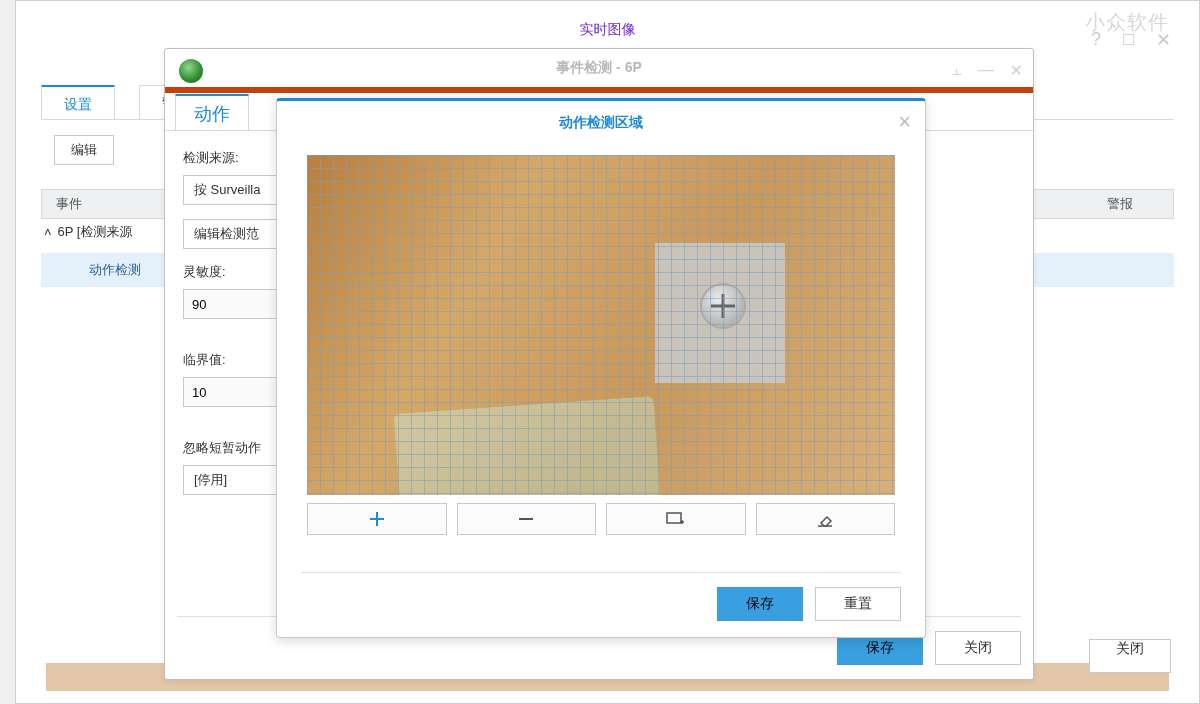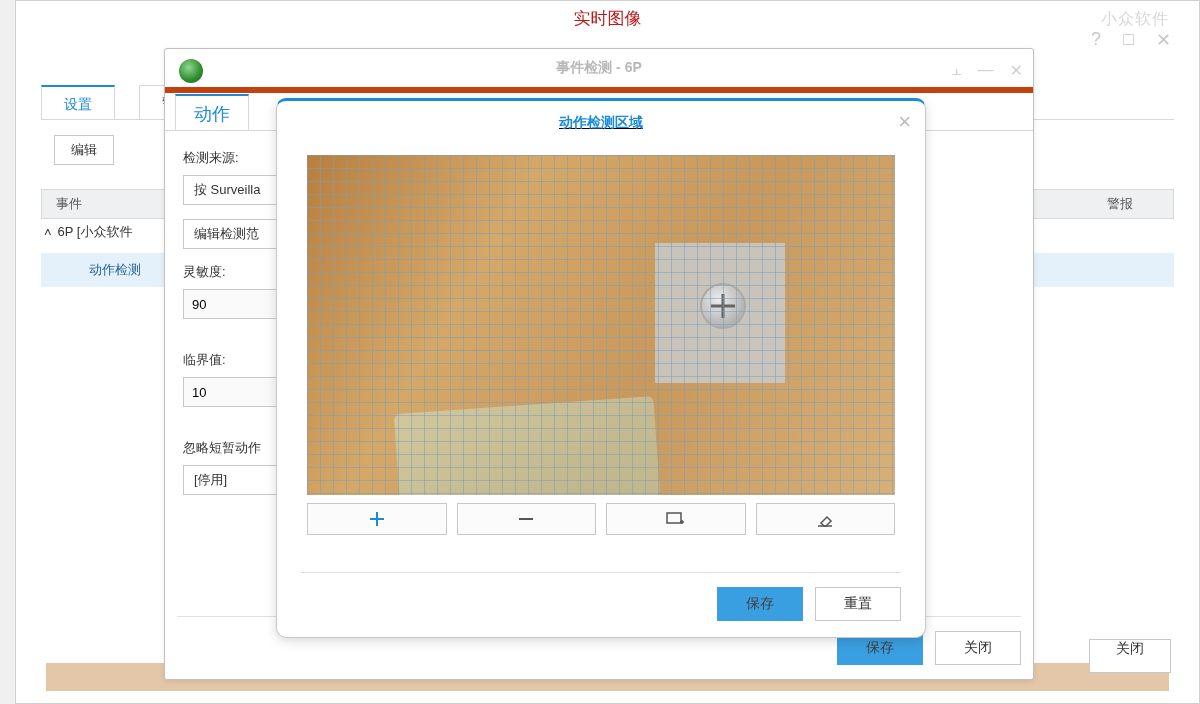--- a/index.html
+++ b/index.html
@@ -1,21 +1,21 @@
 <!DOCTYPE html>
 <html><head>
 <meta charset="utf-8">
 <style>
 * { box-sizing: border-box; margin: 0; padding: 0; font-family: "Microsoft YaHei", "PingFang SC", sans-serif; }
 body { width: 1200px; height: 704px; background: #f0f0f0; overflow: hidden; position: relative; }
 
 
 .bg-window { position: absolute; left: 15px; top: 0; width: 1185px; height: 704px; background: #fff; border: 1px solid #d0d0d0; }
-.bg-title { position: absolute; top: 6px; left: 50%; transform: translateX(-50%); color: #b91c1c; font-size: 17px; }
-.bg-watermark { position: absolute; top: 8px; right: 30px; color: #d8d8d8; font-size: 16px; letter-spacing: 1px; }
+.bg-title { position: absolute; top: 20px; left: 50%; transform: translateX(-50%); color: #6d28d9; font-size: 14px; }
+.bg-watermark { position: absolute; top: 8px; right: 30px; color: #d8d8d8; font-size: 20px; letter-spacing: 1px; }
 .bg-topcontrols { position: absolute; top: 28px; right: 28px; display: flex; gap: 22px; color: #c8c8c8; }
 .bg-topcontrols span { font-size: 18px; cursor: pointer; }
 .bg-tabs { position: absolute; top: 84px; left: 25px; display: flex; gap: 24px; }
 .bg-tab { height: 34px; padding: 0 22px; line-height: 34px; font-size: 14px; color: #333; background: #fff; border: 1px solid #d8d8d8; border-bottom: none; }
 .bg-tab.active { color: #1d8ad8; border-top: 2px solid #1d8ad8; }
 .bg-tabline { position: absolute; top: 118px; left: 25px; right: 25px; height: 1px; background: #d8d8d8; }
 .bg-edit { position: absolute; top: 134px; left: 38px; height: 30px; padding: 0 16px; border: 1px solid #c8c8c8; background: #fff; line-height: 28px; font-size: 13px; color: #333; cursor: pointer; }
 .bg-ev-header { position: absolute; top: 188px; left: 25px; right: 25px; height: 30px; background: #eef0f2; border: 1px solid #d8d8d8; display: flex; align-items: center; font-size: 13px; color: #555; }
 .bg-ev-header .left { padding-left: 14px; flex: 1; }
 .bg-ev-header .right { padding-right: 40px; }
@@ -33,24 +33,24 @@
 .mid-wincontrols { position: absolute; right: 10px; top: 12px; display: flex; gap: 16px; color: #d0d0d0; font-size: 16px; }
 .mid-wincontrols span { cursor: pointer; }
 .mid-tabs { height: 38px; display: flex; border-bottom: 1px solid #d8d8d8; padding-left: 10px; align-items: flex-end; }
 .mid-tab { height: 36px; padding: 0 18px; line-height: 36px; font-size: 18px; color: #1d8ad8; border: 1px solid #d8d8d8; border-bottom: none; border-top: 2px solid #1d8ad8; background: #fff; }
 .mid-body { padding: 18px 18px; font-size: 13px; color: #333; }
 .mid-label { margin-bottom: 8px; }
 .mid-select, .mid-btn2 { width: 100%; max-width: 220px; height: 30px; border: 1px solid #c8c8c8; background: #fff; padding: 0 10px; line-height: 28px; margin-bottom: 14px; font-size: 13px; color: #333; }
 .mid-input { width: 96px; height: 30px; border: 1px solid #c8c8c8; padding: 0 8px; background: #fafafa; margin-bottom: 32px; font-size: 13px; }
 .mid-footer { position: absolute; left: 12px; right: 12px; bottom: 14px; border-top: 1px solid #e0e0e0; padding-top: 14px; display: flex; justify-content: flex-end; gap: 12px; }
 .btn { height: 34px; padding: 0 28px; border: 1px solid #c8c8c8; background: #fff; font-size: 14px; color: #333; cursor: pointer; display: flex; align-items: center; justify-content: center; }
-.btn.primary { background: #3a9fe0; border-color: #3a9fe0; color: #404040; }
+.btn.primary { background: #3a9fe0; border-color: #3a9fe0; color: #000000; }
 
 
-.modal { position: absolute; left: 276px; top: 98px; width: 650px; height: 540px; background: #fff; border: 1px solid #c8c8c8; border-radius: 10px; box-shadow: 0 3px 12px rgba(0,0,0,0.15); border-top: 3px solid #1d8ad8; text-decoration: underline; }
+.modal { position: absolute; left: 276px; top: 98px; width: 650px; height: 540px; background: #fff; border: 1px solid #c8c8c8; border-radius: 4px; box-shadow: 0 3px 12px rgba(0,0,0,0.15); border-top: 3px solid #1d8ad8; }
 .modal-header { height: 44px; display: flex; align-items: center; justify-content: center; position: relative; }
 .modal-title { color: #1d8ad8; font-size: 14px; font-weight: 600; }
 .modal-close { position: absolute; right: 14px; top: 10px; font-size: 22px; color: #bbb; cursor: pointer; line-height: 1; }
 .modal-canvas { margin: 10px 30px 8px; height: 340px; position: relative; overflow: hidden; background: #d39b5c; }
 .canvas-bg {
   position: absolute; inset: 0;
   background:
     linear-gradient(120deg,#b87f3e 0%, #d5a868 30%, #c9985a 60%, #d8b078 100%);
 }
 .canvas-grid {
@@ -89,21 +89,21 @@
     <div class="bg-tab">警报历</div>
   </div>
   <div class="bg-tabline"></div>
   <div class="bg-edit">编辑</div>
   <div class="bg-ev-header">
     <div class="left">事件</div>
     <div class="right">警报</div>
   </div>
   <div class="bg-node">
     <span>˄</span>
-    <span>6P [小众软件</span>
+    <span>6P [检测来源</span>
   </div>
   <div class="bg-leaf">动作检测</div>
   <div class="bg-photo"></div>
   <div class="bg-photo-strip"></div>
   <div class="bg-close-btn">关闭</div>
 </div>
 
 <div class="mid-window">
   <div class="mid-header">
     <div class="mid-logo"></div>

